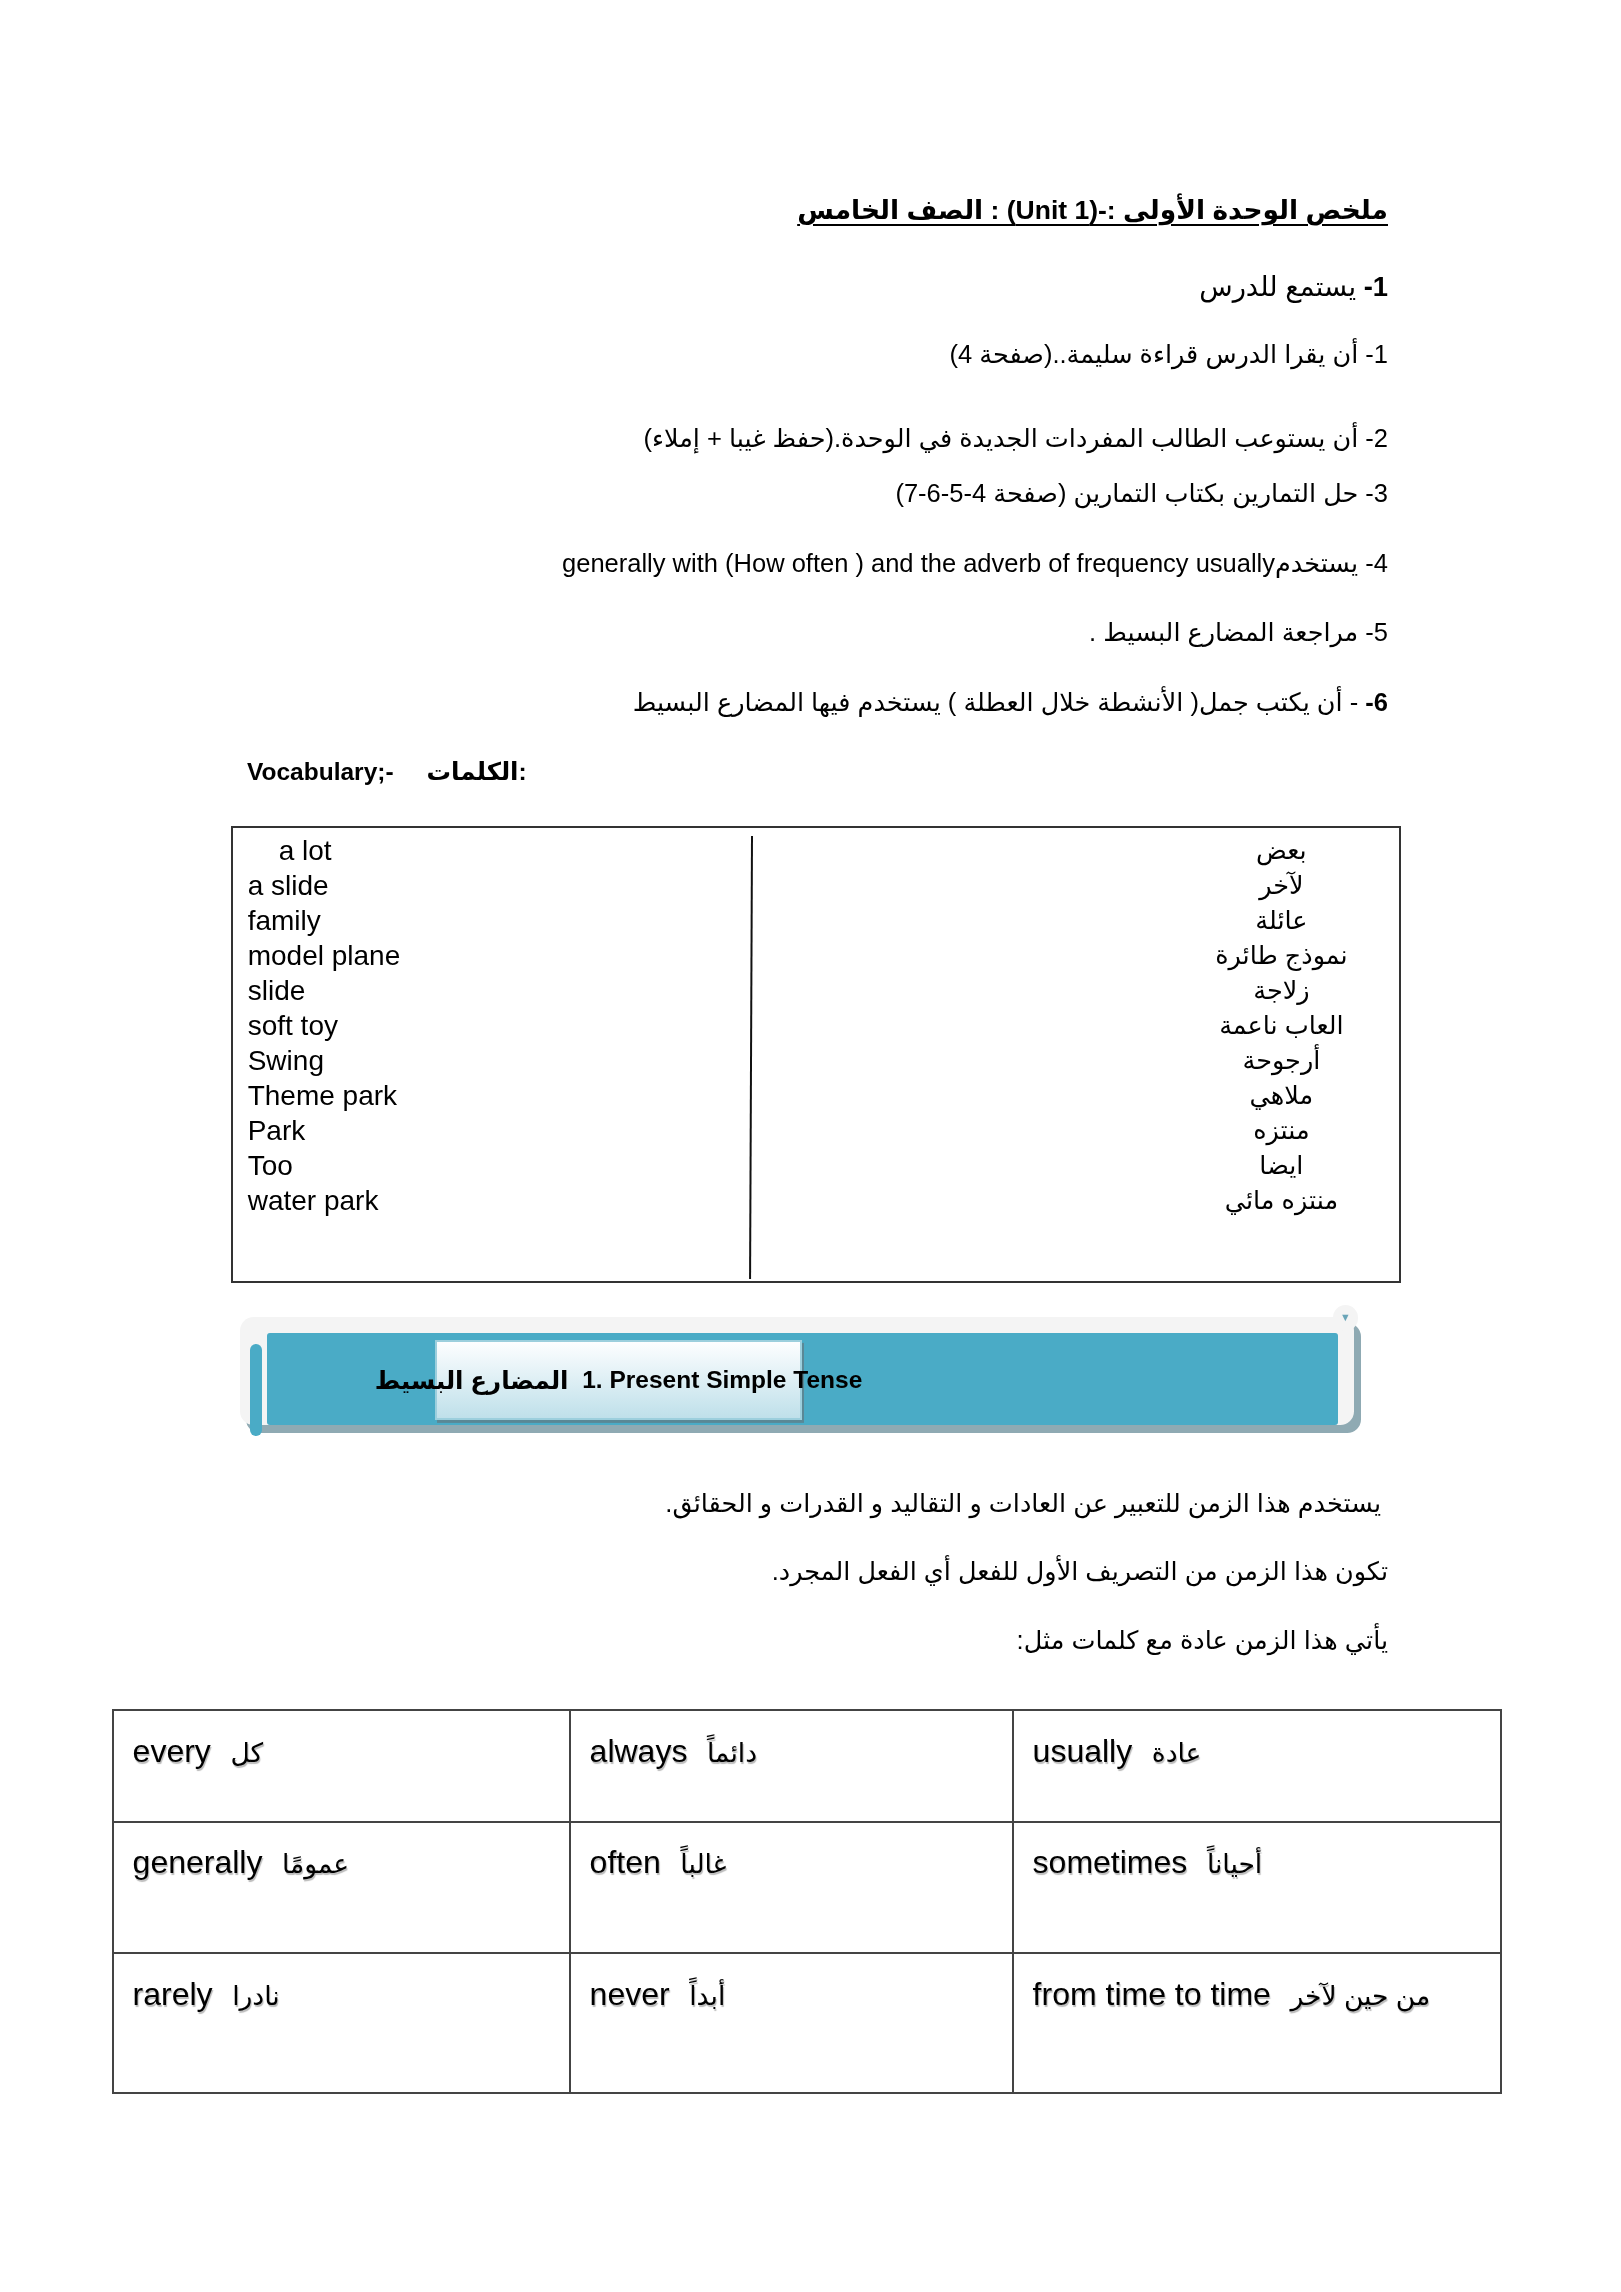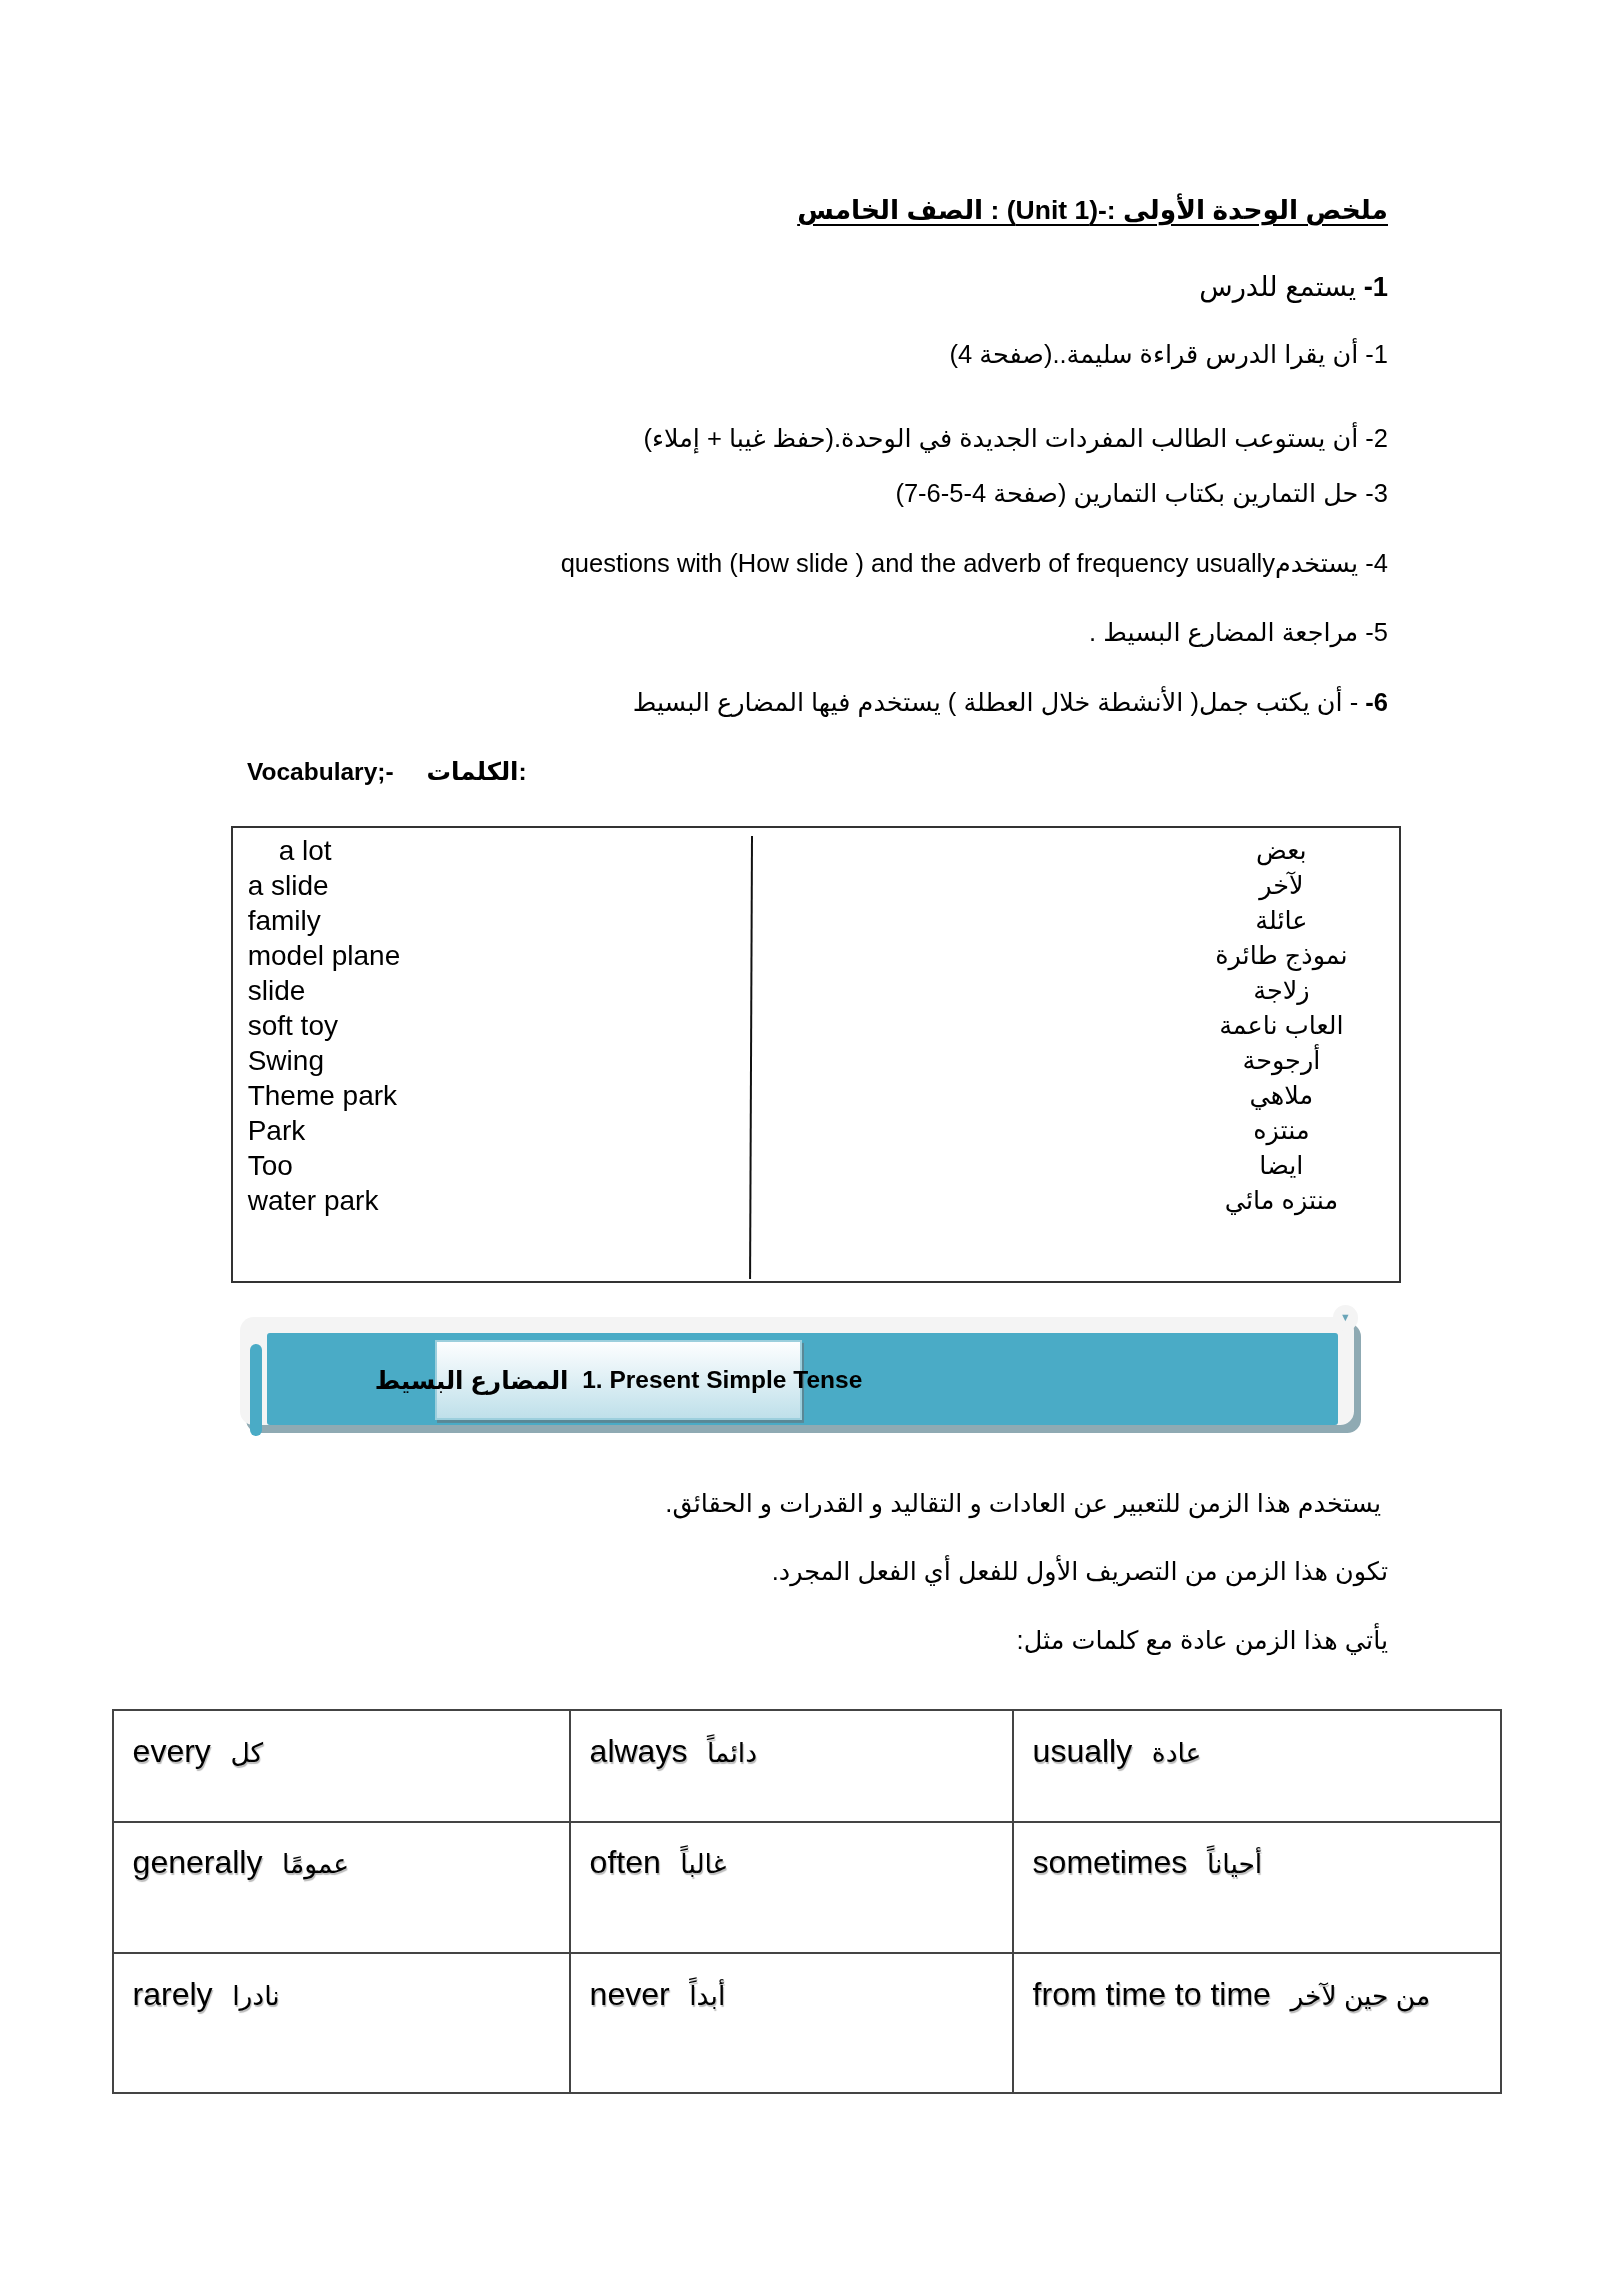--- a/index.html
+++ b/index.html
@@ -92,21 +92,21 @@
   <div id="obj-2" class="obj">
     <span>2-</span>
     <span>أن يستوعب الطالب المفردات  الجديدة في الوحدة.(حفظ غيبا + إملاء)</span>
   </div>
   <div id="obj-3" class="obj">
     <span>3-</span>
     <span>حل التمارين بكتاب التمارين (صفحة 4-5-6-7)</span>
   </div>
   <div id="obj-4" class="obj">
     <span>4-</span>
-    <span>يستخدم</span><span dir="ltr">questions  with (How slide ) and the adverb of frequency usually</span>
+    <span>يستخدم</span><span dir="ltr">generally  with (How often ) and the adverb of frequency usually</span>
   </div>
   <div id="obj-5" class="obj">
     <span>5-</span>
     <span>مراجعة المضارع البسيط .</span>
   </div>
   <div id="obj-6" class="obj">
     <b>6-</b>
     <span> -  أن يكتب جمل( الأنشطة خلال العطلة ) يستخدم فيها المضارع البسيط</span>
   </div>
 

